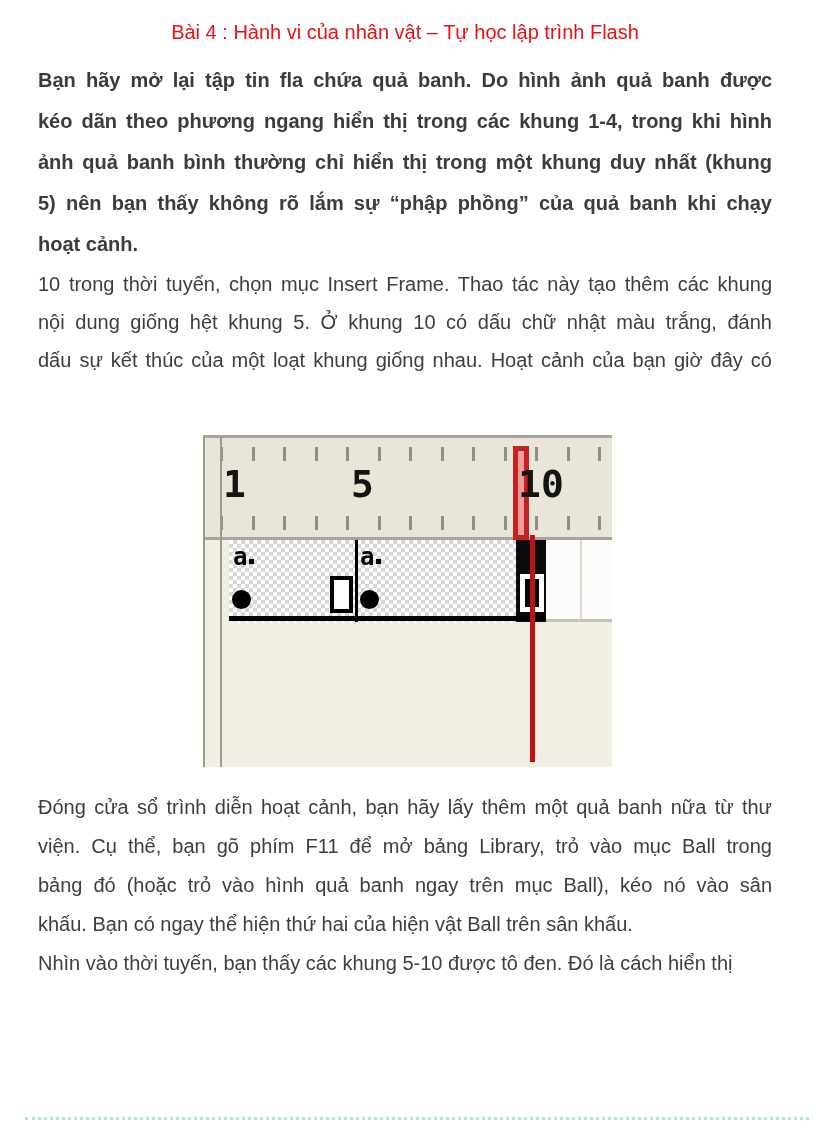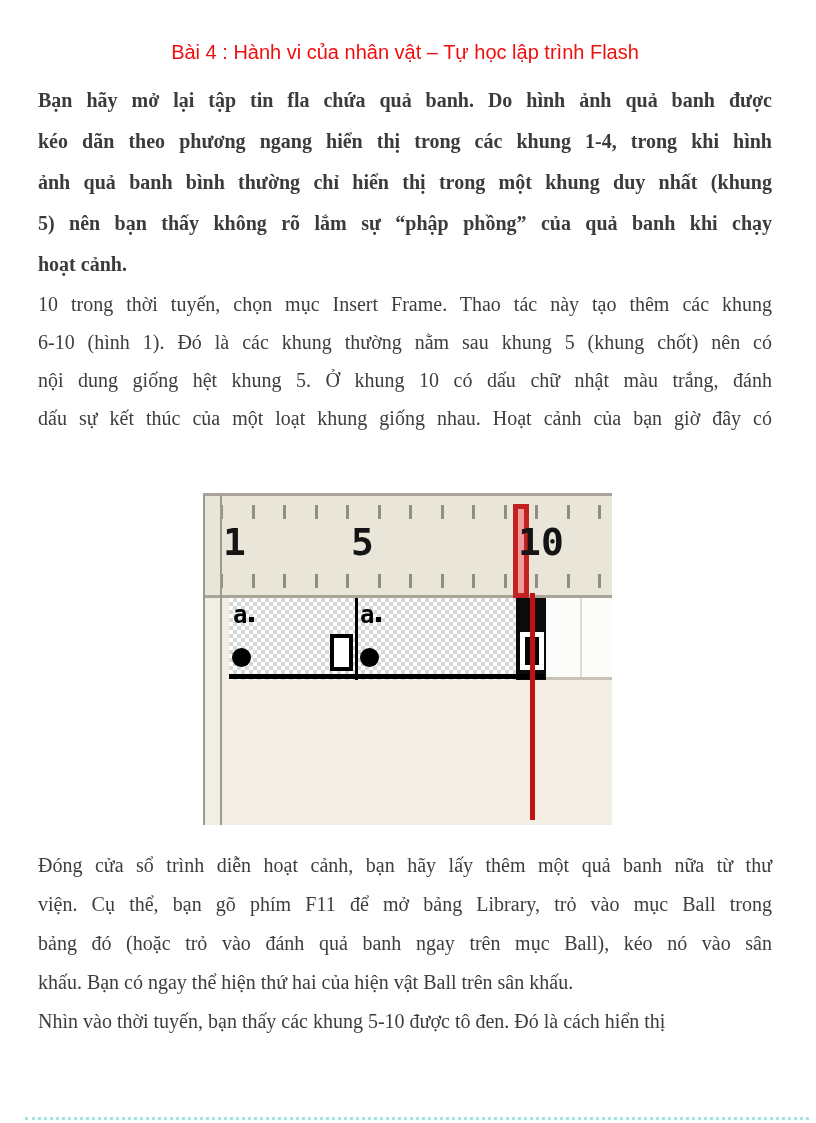--- a/index.html
+++ b/index.html
@@ -1,22 +1,22 @@
 <!DOCTYPE html>
 <html><head>
 <meta charset="utf-8">
 <style>
   html,body{margin:0;padding:0;background:#fff;}
   .page{position:relative;width:816px;height:1123px;background:#fff;overflow:hidden;
         font-family:"Liberation Sans",sans-serif;color:#3d3d3d;}
   .content{padding:0 44px 0 38px;}
-  .title{padding-top:38px;text-align:center;font-size:20px;line-height:28px;
+  .title{padding-top:18px;text-align:center;font-size:20px;line-height:28px;
          font-weight:normal;color:#f10e0e;}
   .para{text-align:justify;font-size:20px;}
-  .para .line{text-align-last:justify;font-family:Liberation Serif, serif;}
+  .para .line{text-align-last:justify;}
   .para .line.last{text-align-last:left;}
   .p1{font-weight:bold;line-height:41px;margin-top:14px;color:#3b3b3b;}
   .p2{line-height:38px;margin-top:0;}
   .p3{line-height:39px;margin-top:21px;}
   .p4{line-height:39px;margin-top:0;}
 
   
   .figure{position:relative;width:409px;height:332px;margin:56px 0 0 165px;
           background:#f2eee3;}
   .ruler{position:absolute;left:0;top:0;width:409px;height:105px;box-sizing:border-box;
@@ -75,21 +75,20 @@
     <div class="para p1">
         <div class="line">Bạn hãy mở lại tập tin fla chứa quả banh. Do hình ảnh quả banh được</div>
         <div class="line">kéo dãn theo phương ngang hiển thị trong các khung 1-4, trong khi hình</div>
         <div class="line">ảnh quả banh bình thường chỉ hiển thị trong một khung duy nhất (khung</div>
         <div class="line">5) nên bạn thấy không rõ lắm sự “phập phồng” của quả banh khi chạy</div>
         <div class="line last">hoạt cảnh.</div>
       </div>
 
     <div class="para p2">
         <div class="line">10 trong thời tuyến, chọn mục Insert Frame. Thao tác này tạo thêm các khung</div>
-        <div class="line">6-10 (hình 1). Đó là các khung thường nằm sau khung 5 (khung chốt) nên có</div>
         <div class="line">nội dung giống hệt khung 5. Ở khung 10 có dấu chữ nhật màu trắng, đánh</div>
         <div class="line">dấu sự kết thúc của một loạt khung giống nhau. Hoạt cảnh của bạn giờ đây có</div>
       </div>
 
     <div class="figure">
       <div class="ruler">
         <div class="ticks ticks-top"></div>
         <div class="ticks ticks-bottom"></div>
         <span class="rnum n1">1</span>
         <span class="rnum n5">5</span>
@@ -115,21 +114,21 @@
       </div>
 
       <div class="vline vl1"></div>
       <div class="vline vl2"></div>
       <div class="redline"></div>
     </div>
 
     <div class="para p3">
         <div class="line">Đóng cửa sổ trình diễn hoạt cảnh, bạn hãy lấy thêm một quả banh nữa từ thư</div>
         <div class="line">viện. Cụ thể, bạn gõ phím F11 để mở bảng Library, trỏ vào mục Ball trong</div>
-        <div class="line">bảng đó (hoặc trỏ vào đánh quả banh ngay trên mục Ball), kéo nó vào sân</div>
+        <div class="line">bảng đó (hoặc trỏ vào hình quả banh ngay trên mục Ball), kéo nó vào sân</div>
         <div class="line last">khấu. Bạn có ngay thể hiện thứ hai của hiện vật Ball trên sân khấu.</div>
       </div>
 
     <div class="para p4">
         <div class="line last">Nhìn vào thời tuyến, bạn thấy các khung 5-10 được tô đen. Đó là cách hiển thị</div>
       </div>
   </div>
 
   <div class="page-dots"></div>
 </div>

